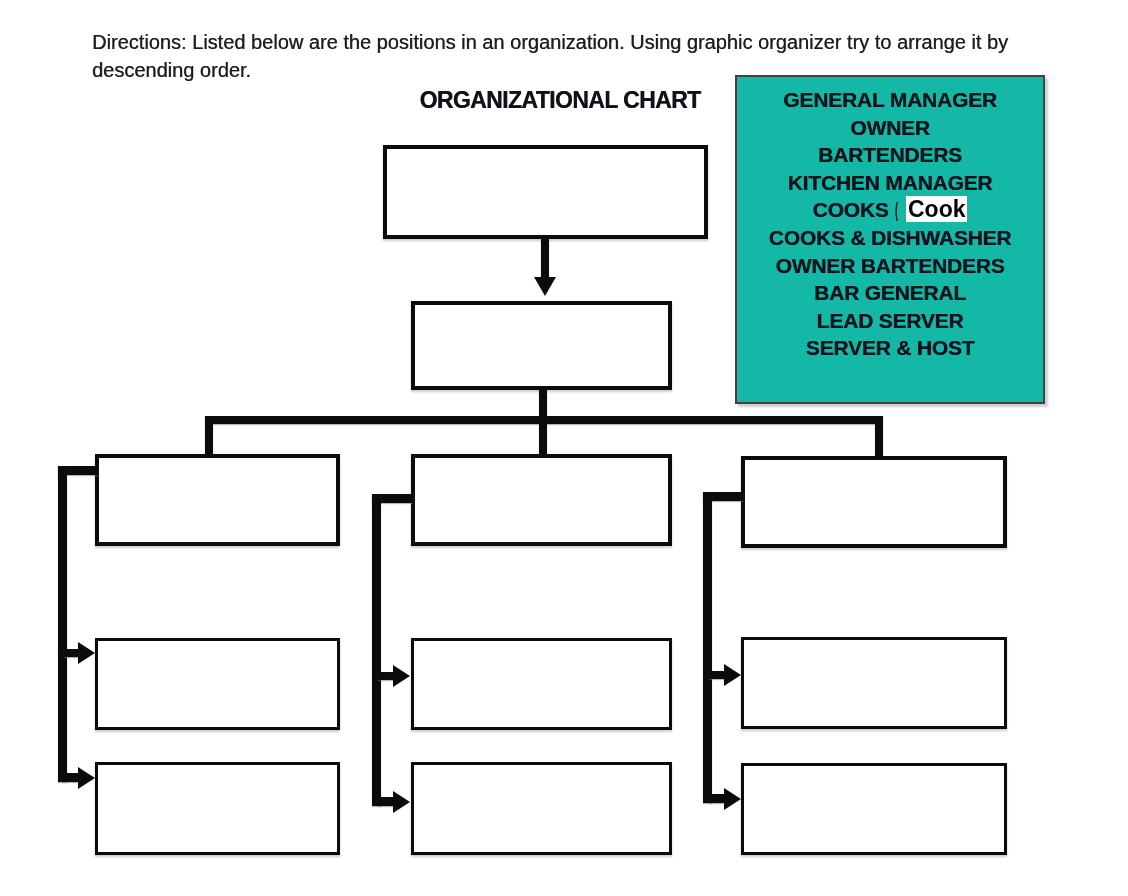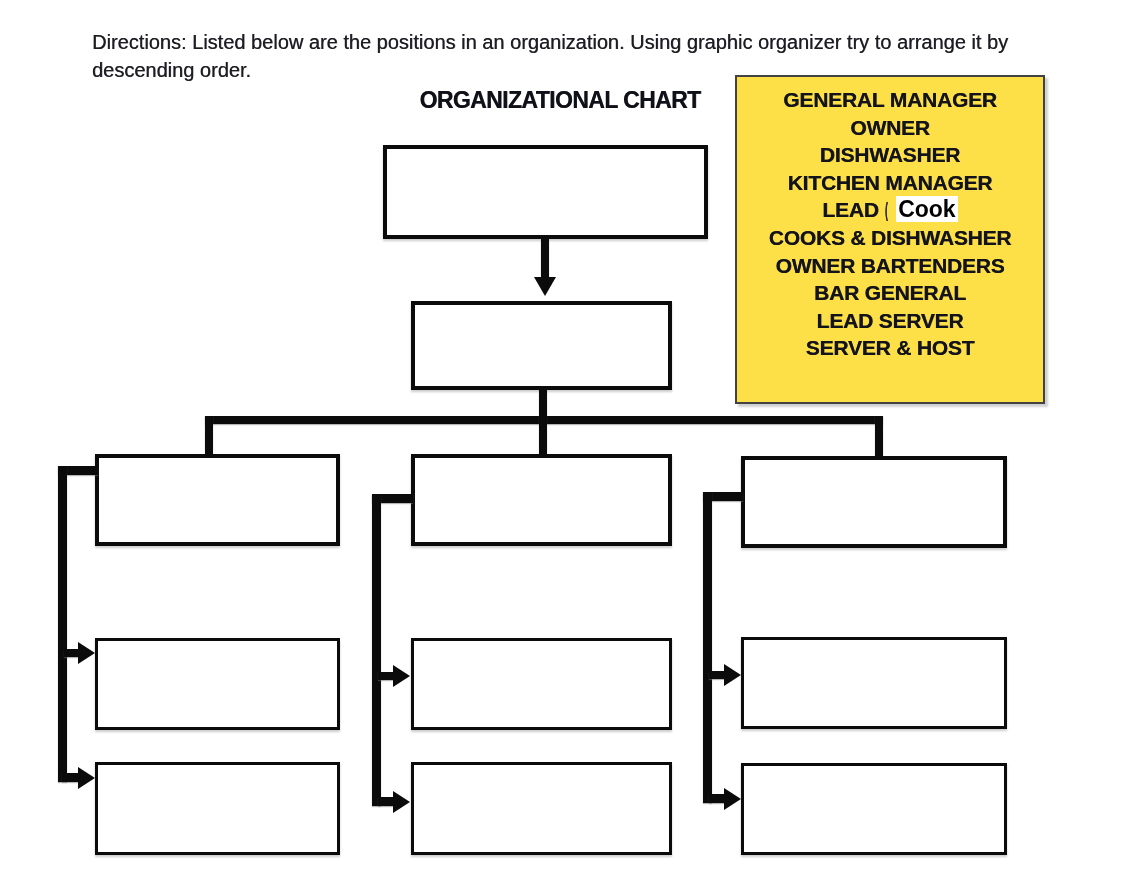--- a/index.html
+++ b/index.html
@@ -22,21 +22,21 @@
   
   .chart-title{
     position:absolute;left:400px;top:87px;width:320px;
     text-align:center;font-size:23px;font-weight:700;color:#101018;
     letter-spacing:-0.6px;text-shadow:0.4px 0 0 rgba(10,10,20,.8);
   }
 
   
   .positions-box{
     position:absolute;left:735px;top:75px;width:310px;height:329px;
-    border:2px solid #424242;background:#fde047;box-sizing:border-box;
+    border:2px solid #424242;background:#14b8a6;box-sizing:border-box;
     box-shadow:3px 3px 2px rgba(150,150,150,.45);
     padding-top:9px;
   }
   .pos-line{
     text-align:center;font-size:21px;line-height:27.6px;font-weight:700;
     color:#13131b;letter-spacing:-0.2px;
     text-shadow:0.4px 0 0 rgba(10,10,30,.8);
   }
   .lead-remnant{
     display:inline-block;transform:scaleX(0.4);transform-origin:center;
@@ -68,23 +68,23 @@
 
 <div class="page">
 
   <p class="directions"><b>Directions</b><span>: Listed below are the positions in an organization. Using graphic organizer try to arrange it by descending order.</span></p>
 
   <div class="chart-title">ORGANIZATIONAL CHART</div>
 
   <div class="positions-box">
     <div class="pos-line">GENERAL MANAGER</div>
     <div class="pos-line">OWNER</div>
-    <div class="pos-line">DISHWASHER</div>
+    <div class="pos-line">BARTENDERS</div>
     <div class="pos-line">KITCHEN MANAGER</div>
-    <div class="pos-line"><span>LEAD</span><span class="lead-remnant">(</span> <span class="lead-overlay">Cook</span></div>
+    <div class="pos-line"><span>COOKS</span><span class="lead-remnant">(</span> <span class="lead-overlay">Cook</span></div>
     <div class="pos-line">COOKS &amp; DISHWASHER</div>
     <div class="pos-line">OWNER BARTENDERS</div>
     <div class="pos-line">BAR GENERAL</div>
     <div class="pos-line">LEAD SERVER</div>
     <div class="pos-line">SERVER &amp; HOST</div>
   </div>
 
   <div class="obox" style="left:383px;top:145px;width:325px;height:94px;"></div>
 
   <div class="ln" style="left:541px;top:239px;width:8px;height:40px;"></div>

